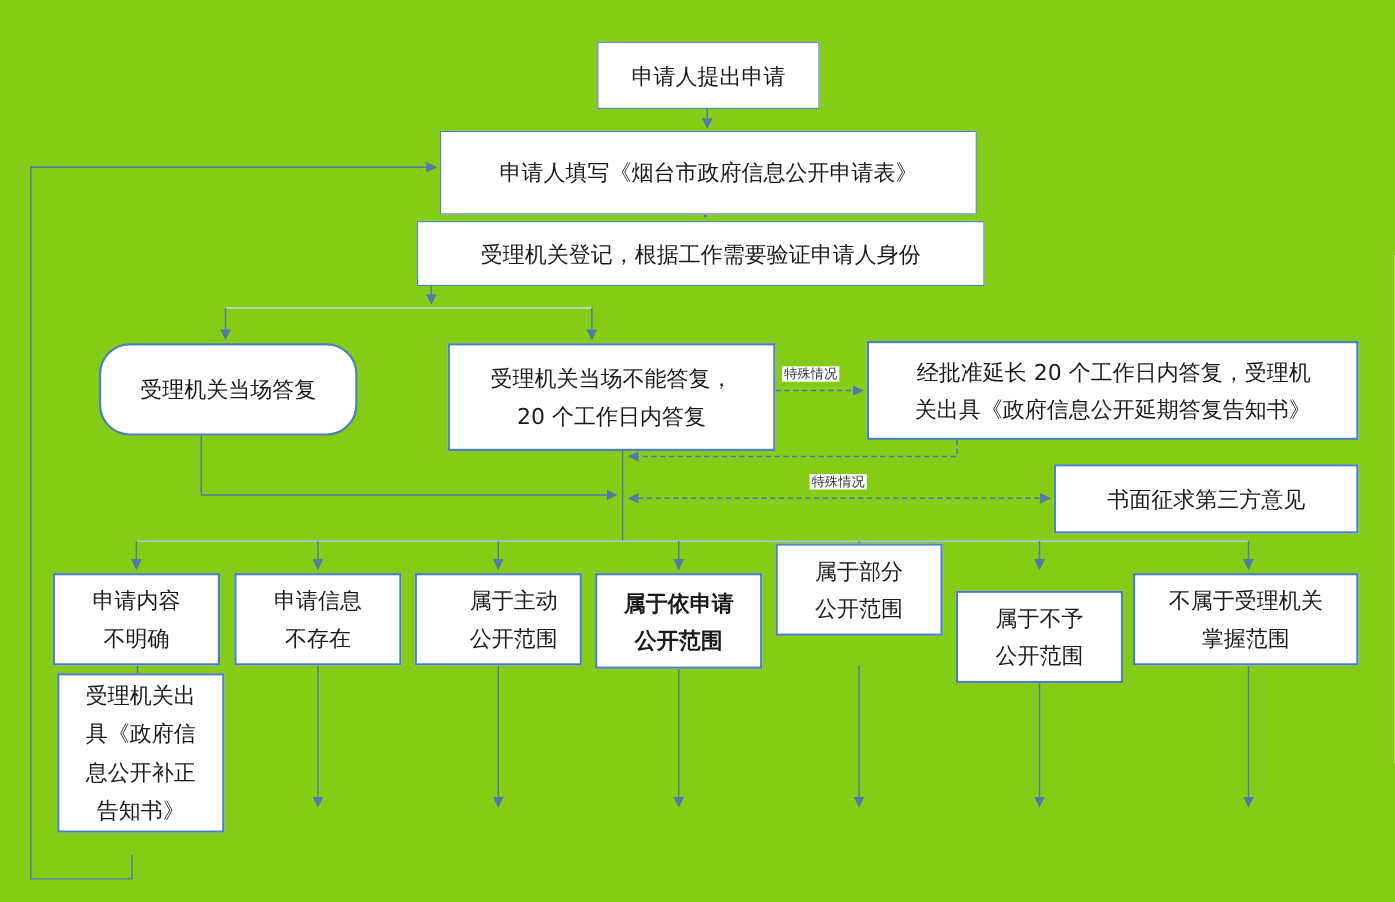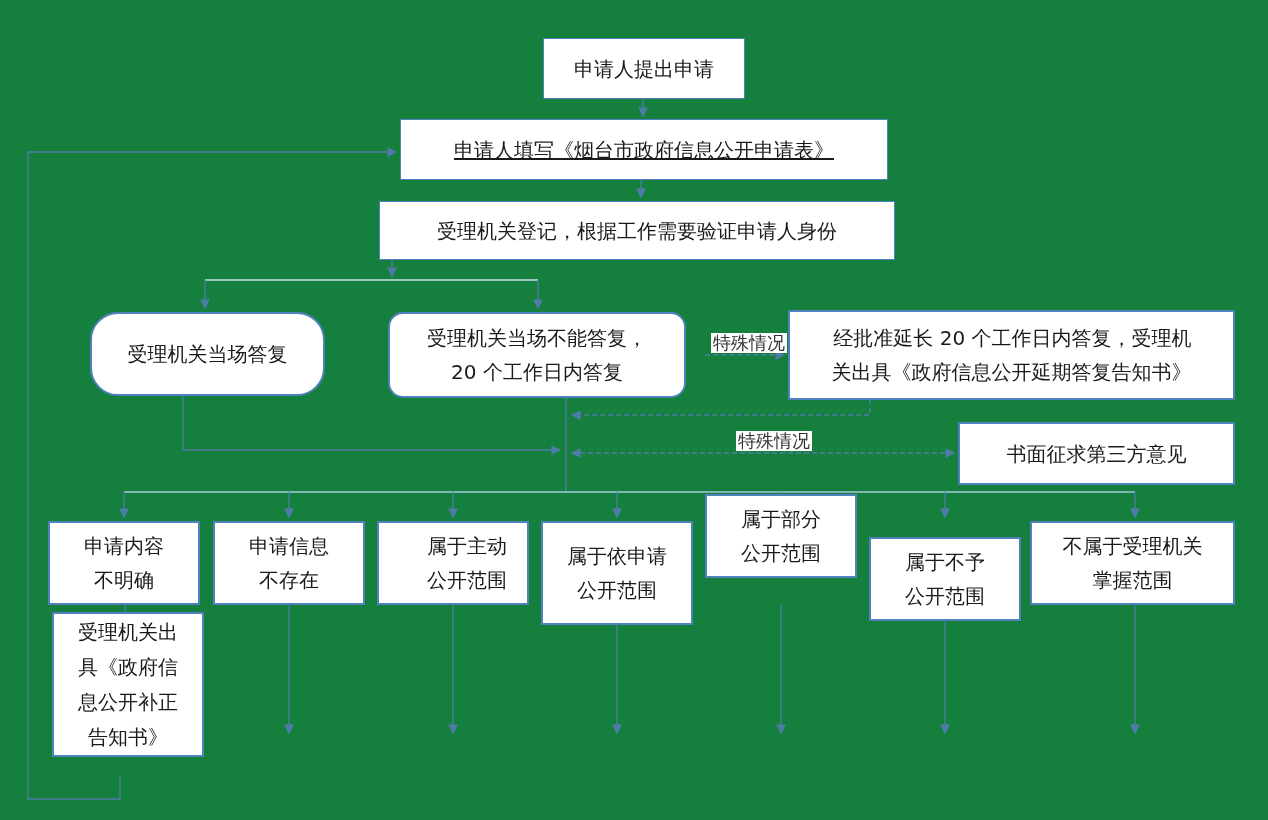--- a/index.html
+++ b/index.html
@@ -1,44 +1,44 @@
 <!DOCTYPE html>
 <html><head>
 <meta charset="utf-8">
 <style>
   html,body{margin:0;padding:0;background:#ffffff;}
   .canvas{
-    position:relative;width:1268px;height:820px;background:#15803d;
+    position:relative;width:1268px;height:820px;background:#84cc16;
     font-family:"DejaVu Sans",sans-serif;color:#1a1a1a;overflow:hidden;
   }
   .wires{position:absolute;left:0;top:0;width:1268px;height:820px;}
   .node{
     position:absolute;box-sizing:border-box;background:#ffffff;
     border:2px solid #4f81bd;
     display:flex;align-items:center;justify-content:center;
     text-align:center;font-size:20px;line-height:1.7;
     white-space:pre-line;color:#1a1a1a;
   }
   .thin{border-width:1.5px;}
   .lbl{
-    position:absolute;font-size:18px;color:#333;line-height:1;
+    position:absolute;font-size:12px;color:#333;line-height:1;
     background:#ffffff;padding:1px 2px;
   }
   
   #n-apply        {left:543px;top:38px;  width:202px;height:61px;}
-  #n-fill         {left:400px;top:119px; width:488px;height:61px;text-decoration:underline;}
+  #n-fill         {left:400px;top:119px; width:488px;height:76px;}
   #n-register     {left:379px;top:201px; width:516px;height:59px;}
   #n-onsite       {left:90px; top:312px; width:235px;height:84px;border-radius:28px;}
-  #n-delay20      {left:388px;top:312px; width:298px;height:86px;border-radius:15px;}
+  #n-delay20      {left:407px;top:312px; width:298px;height:98px;}
   #n-extend       {left:788px;top:310px; width:447px;height:90px;text-align:right;}
   #n-thirdparty   {left:958px;top:422px; width:277px;height:63px;}
   #n-unclear      {left:48px; top:521px; width:152px;height:84px;}
   #n-notexist     {left:213px;top:521px; width:152px;height:84px;}
   #n-proactive    {left:377px;top:521px; width:152px;height:84px;padding-left:28px;}
-  #n-onrequest    {left:541px;top:521px; width:152px;height:104px;}
+  #n-onrequest    {left:541px;top:521px; width:152px;height:87px;font-weight:bold;}
   #n-partial      {left:705px;top:494px; width:152px;height:84px;}
   #n-nondisclose  {left:869px;top:521px; width:152px;height:84px;margin-top:16px;}
   #n-notheld      {left:1030px;top:521px;width:205px;height:84px;}
   #n-correction   {left:52px; top:612px; width:152px;height:145px;line-height:1.75;}
   #n-notice       {left:218px;top:737px; width:1012px;height:61px;}
   #lbl-special1   {left:711px;top:333px;}
   #lbl-special2   {left:736px;top:431px;}
 </style>
 </head>
 <body>

